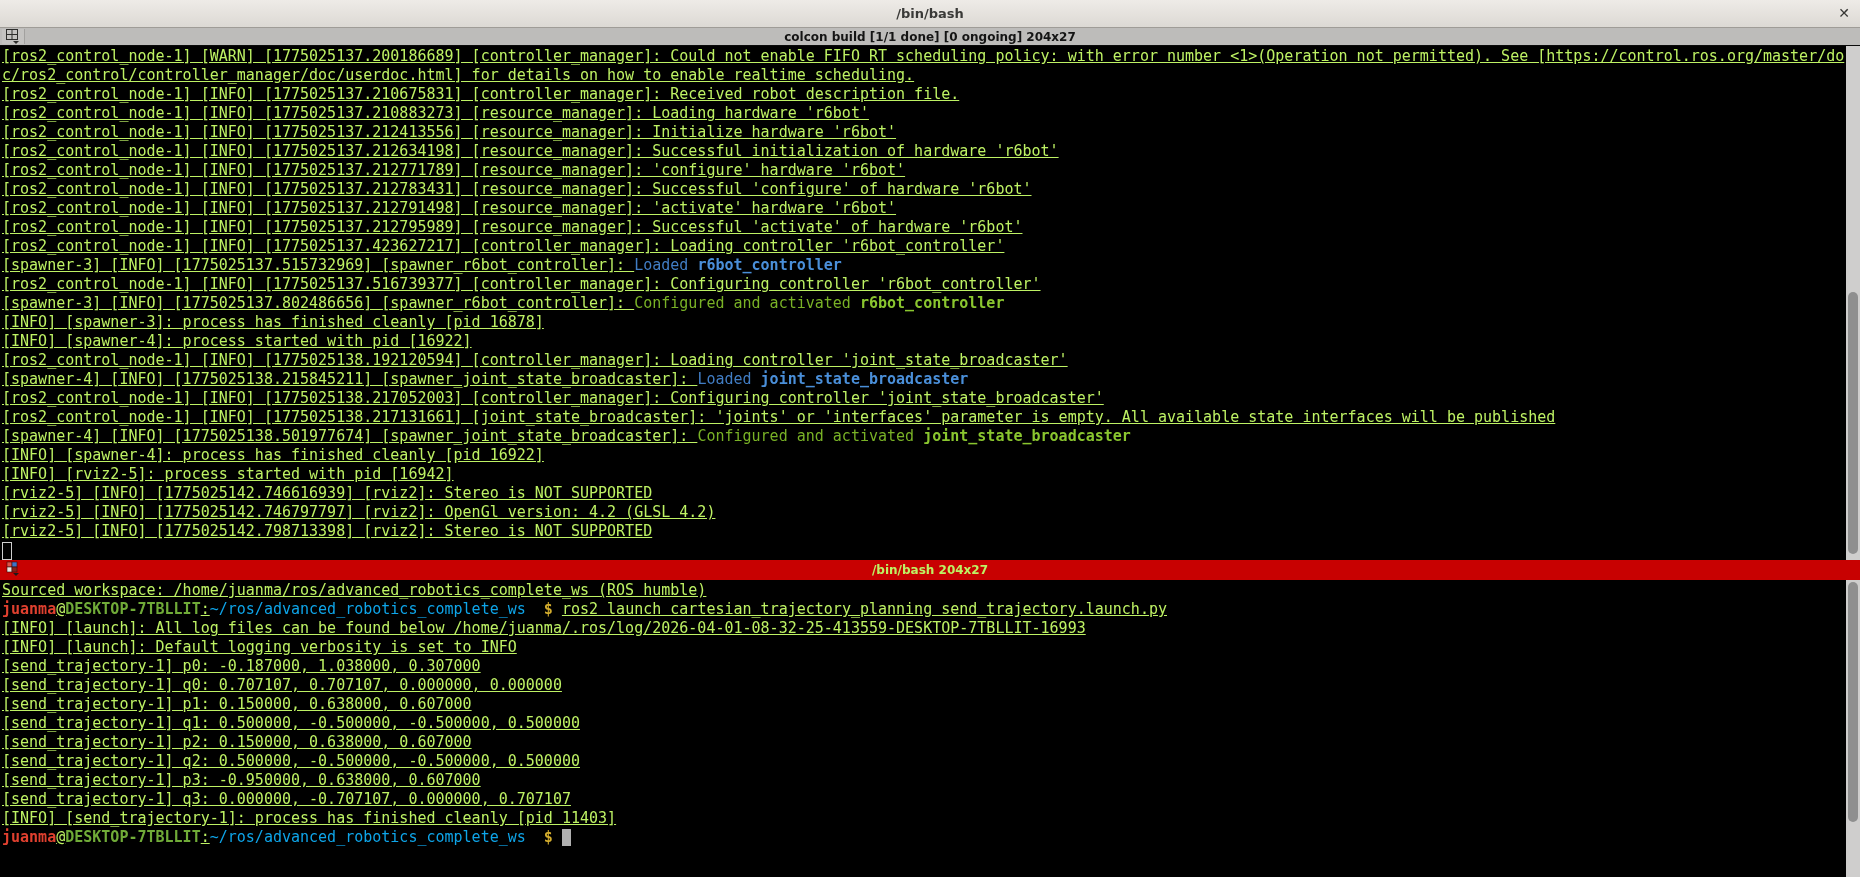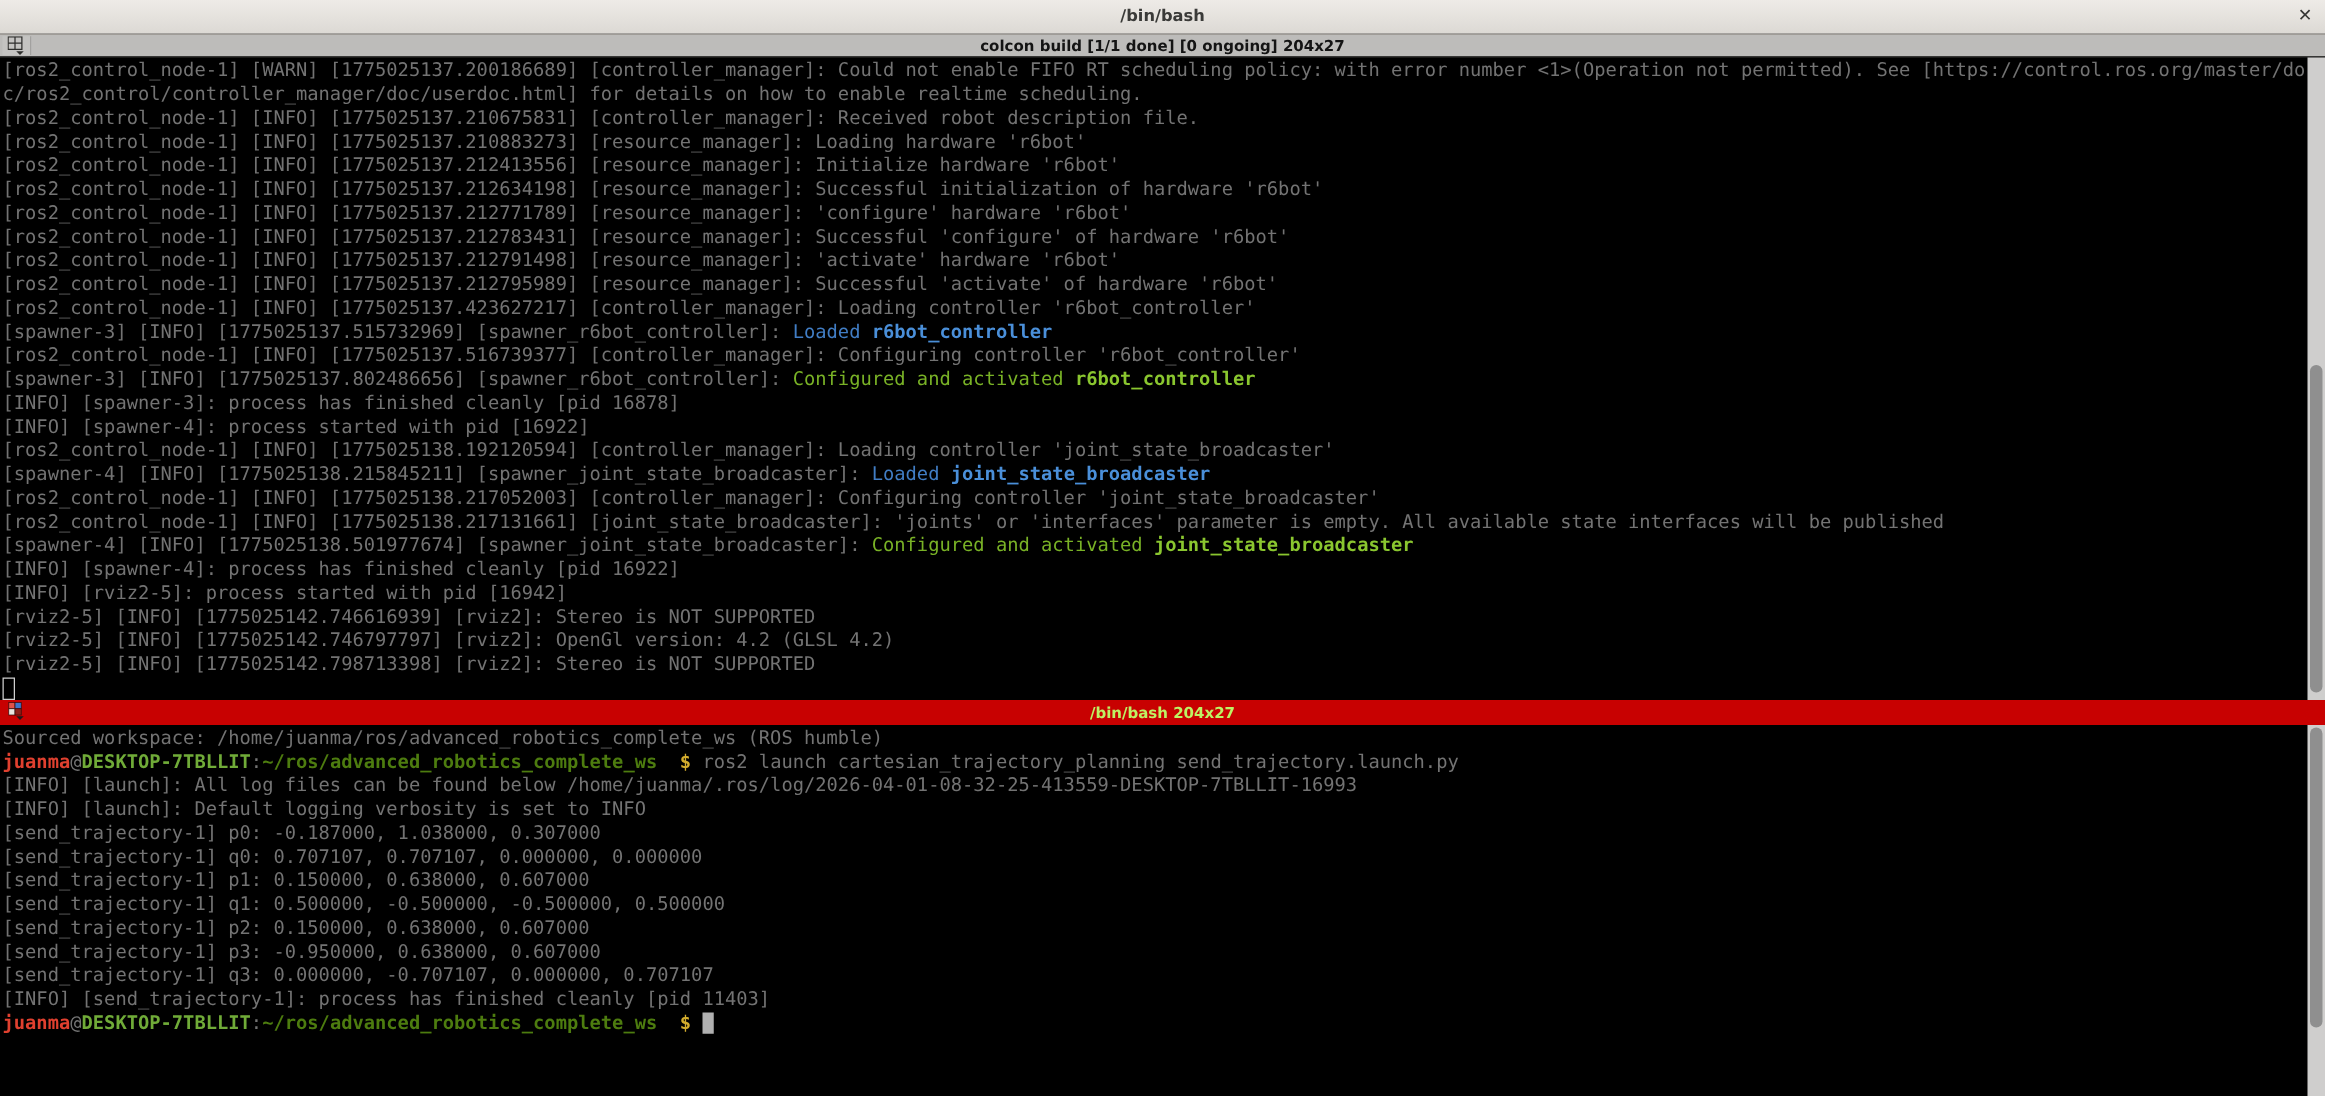--- a/index.html
+++ b/index.html
@@ -30,28 +30,28 @@
     font-family:"DejaVu Sans Mono","Liberation Mono",monospace;font-size:15px;padding:1px 0 0 2px;}
   .term-line{height:19px;line-height:19px;white-space:pre;}
 
   
   .scrollbar{position:absolute;top:0;bottom:0;right:0;width:14px;background:#cfcecd;}
   .sb-thumb{position:absolute;left:2px;right:2px;background:#8f8f8f;border-radius:5px;}
   .thumb-top{top:246px;height:262px;}
   .thumb-bottom{top:2px;height:240px;}
 
   
-  .seg-d{color:#737373;}
+  .seg-d{color:#bef264;text-decoration:underline;}
   .seg-b{color:#417dc4;}
   .seg-bb{color:#4a8fd9;font-weight:bold;}
   .seg-g{color:#79b226;}
   .seg-gb{color:#8ac62f;font-weight:bold;}
   .seg-u{color:#e0402f;font-weight:bold;}
   .seg-h{color:#70ab38;font-weight:bold;}
-  .seg-p{color:#4d7c0f;font-weight:bold;}
+  .seg-p{color:#0ea5e9;font-weight:normal;}
   .seg-y{color:#d4ad2d;font-weight:bold;}
   .seg-ch{display:inline-block;width:8px;height:16px;border:1px solid #cfcfcf;vertical-align:middle;}
   .seg-cb{display:inline-block;width:9px;height:17px;background:#b0b0b0;vertical-align:middle;}
 </style>
 </head>
 <body>
 
 <div class="window">
 
   <div class="win-titlebar">
@@ -124,20 +124,21 @@
       <div class="term">
           <div class="term-line"><span class="seg-d">Sourced workspace: /home/juanma/ros/advanced_robotics_complete_ws (ROS humble)</span></div>
           <div class="term-line"><span class="seg-u">juanma</span><span class="seg-d">@</span><span class="seg-h">DESKTOP-7TBLLIT</span><span class="seg-d">:</span><span class="seg-p">~/ros/advanced_robotics_complete_ws</span><span class="seg-y">  $ </span><span class="seg-d">ros2 launch cartesian_trajectory_planning send_trajectory.launch.py</span></div>
           <div class="term-line"><span class="seg-d">[INFO] [launch]: All log files can be found below /home/juanma/.ros/log/2026-04-01-08-32-25-413559-DESKTOP-7TBLLIT-16993</span></div>
           <div class="term-line"><span class="seg-d">[INFO] [launch]: Default logging verbosity is set to INFO</span></div>
           <div class="term-line"><span class="seg-d">[send_trajectory-1] p0: -0.187000, 1.038000, 0.307000</span></div>
           <div class="term-line"><span class="seg-d">[send_trajectory-1] q0: 0.707107, 0.707107, 0.000000, 0.000000</span></div>
           <div class="term-line"><span class="seg-d">[send_trajectory-1] p1: 0.150000, 0.638000, 0.607000</span></div>
           <div class="term-line"><span class="seg-d">[send_trajectory-1] q1: 0.500000, -0.500000, -0.500000, 0.500000</span></div>
           <div class="term-line"><span class="seg-d">[send_trajectory-1] p2: 0.150000, 0.638000, 0.607000</span></div>
+          <div class="term-line"><span class="seg-d">[send_trajectory-1] q2: 0.500000, -0.500000, -0.500000, 0.500000</span></div>
           <div class="term-line"><span class="seg-d">[send_trajectory-1] p3: -0.950000, 0.638000, 0.607000</span></div>
           <div class="term-line"><span class="seg-d">[send_trajectory-1] q3: 0.000000, -0.707107, 0.000000, 0.707107</span></div>
           <div class="term-line"><span class="seg-d">[INFO] [send_trajectory-1]: process has finished cleanly [pid 11403]</span></div>
           <div class="term-line"><span class="seg-u">juanma</span><span class="seg-d">@</span><span class="seg-h">DESKTOP-7TBLLIT</span><span class="seg-d">:</span><span class="seg-p">~/ros/advanced_robotics_complete_ws</span><span class="seg-y">  $ </span><span class="seg-cb"> </span></div>
         </div>
       <div class="scrollbar">
         <div class="sb-thumb thumb-bottom"></div>
       </div>
     </div>
   </div>

